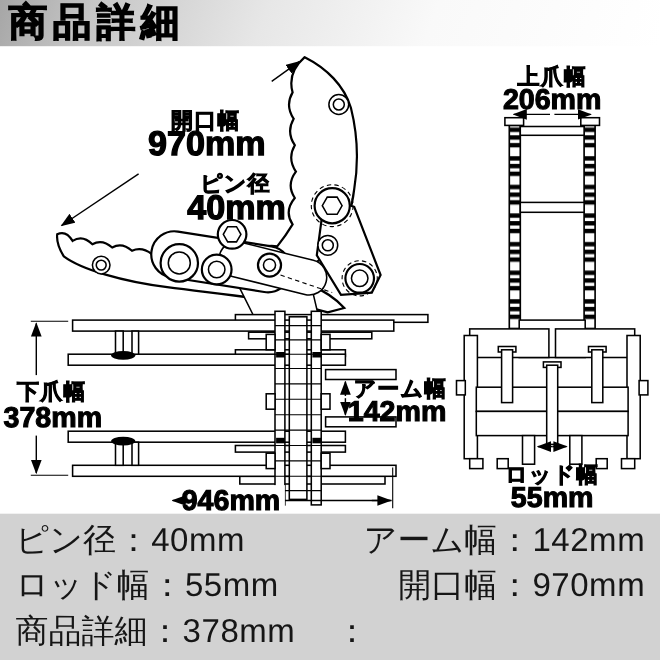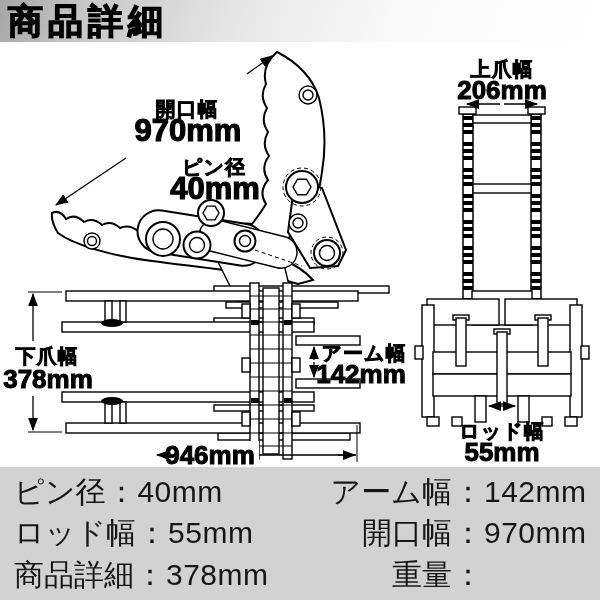--- a/index.html
+++ b/index.html
@@ -257,19 +257,18 @@
         <span class="spec-label">アーム幅</span>
           <span class="spec-sep">：</span>
           <span class="spec-value">142mm</span>
       </div>
       <div class="spec-row">
         <span class="spec-label">開口幅</span>
           <span class="spec-sep">：</span>
           <span class="spec-value">970mm</span>
       </div>
       <div class="spec-row">
-        <span class="spec-label">重量</span>
           <span class="spec-sep">：</span>
       </div>
     </div>
   </div>
 
 </div>
 
 </body></html>

